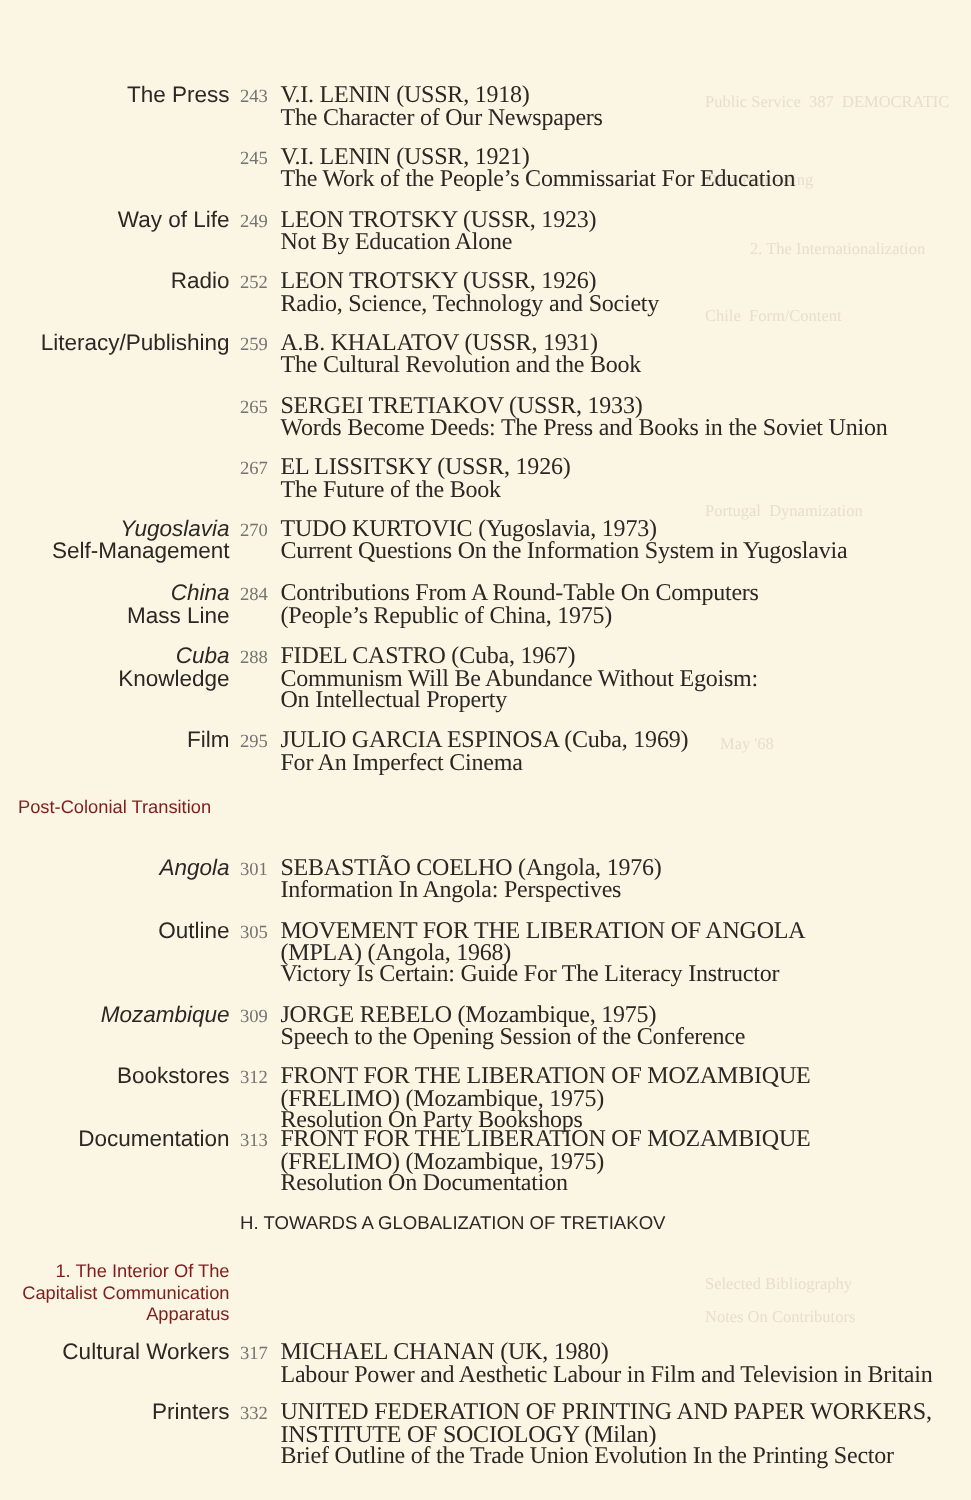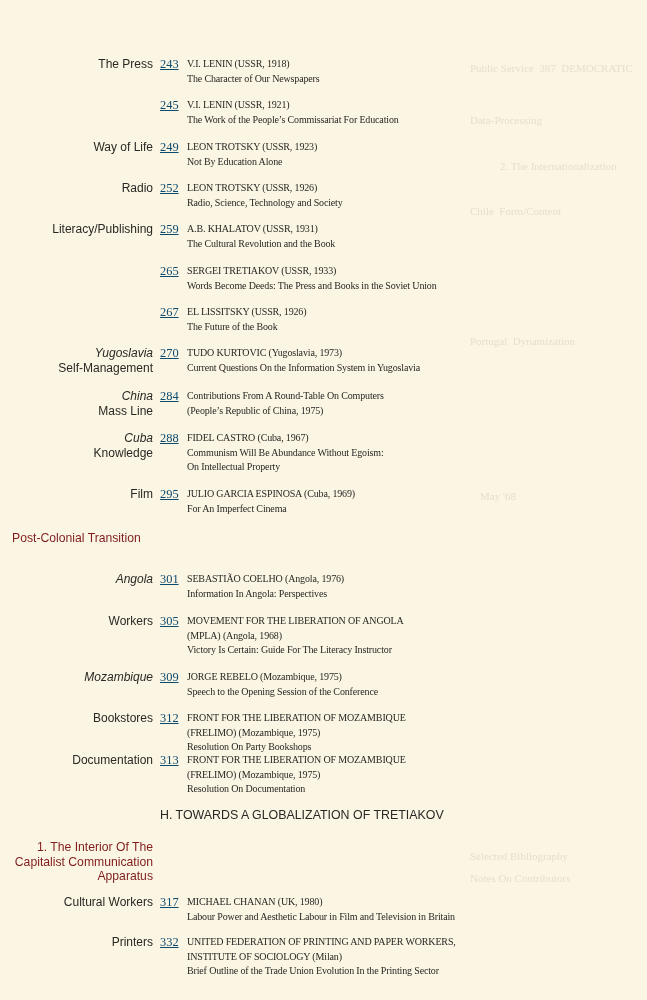--- a/index.html
+++ b/index.html
@@ -8,36 +8,35 @@
       background: #fbf5e3;
       color: #2a2622;
       position: relative;
     }
     .page { position: absolute; left: 0; top: 0; width: 647px; height: 1000px; }
     .entry { position: absolute; left: 0; width: 647px; }
     .label {
       position: absolute; right: 494px; 
       text-align: right;
       font-family: "Liberation Sans", sans-serif;
-      font-size: 12px; line-height: 14.6px;
+      font-size: 15px; line-height: 14.6px;
       white-space: nowrap;
       color: #2b2724;
     }
     .label .it { font-style: italic; }
     .pg {
       position: absolute; left: 160px; width: 24px;
       font-family: "Liberation Serif", serif;
       font-size: 12.4px; line-height: 14.6px;
-      color: #0c4a6e;
-      text-decoration: underline;
+      color: #737373;
     }
     .body {
       position: absolute; left: 187px; width: 450px;
       font-family: "Liberation Serif", serif;
-      font-size: 10px; line-height: 14.6px;
+      font-size: 16px; line-height: 14.6px;
       color: #2b2724;
       letter-spacing: -0.15px;
     }
     .body div { white-space: nowrap; }
     .section-label {
       position: absolute; right: 494px; text-align: right;
       font-family: "Liberation Sans", sans-serif; 
       font-size: 12.2px; line-height: 14.6px; white-space: nowrap;
       color: #7f1d1d;
     }
@@ -178,21 +177,21 @@
   <div class="entry" style="top:572px">
     <div class="label it" style="font-style:italic">Angola</div>
     <div class="pg">301</div>
     <div class="body">
         <div>SEBASTIÃO COELHO (Angola, 1976)</div>
         <div>Information In Angola: Perspectives</div>
       </div>
   </div>
 
   <div class="entry" style="top:614px">
-    <div class="label">Workers</div>
+    <div class="label">Outline</div>
     <div class="pg">305</div>
     <div class="body">
         <div>MOVEMENT FOR THE LIBERATION OF ANGOLA</div>
         <div>(MPLA) (Angola, 1968)</div>
         <div>Victory Is Certain: Guide For The Literacy Instructor</div>
       </div>
   </div>
 
   <div class="entry" style="top:670px">
     <div class="label" style="font-style:italic">Mozambique</div>

